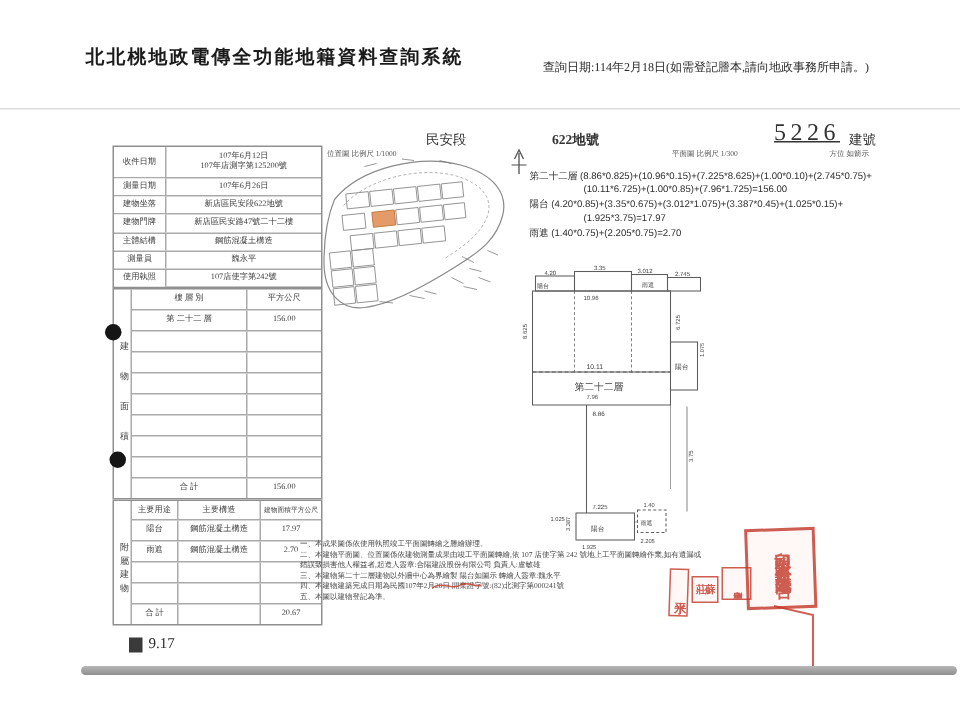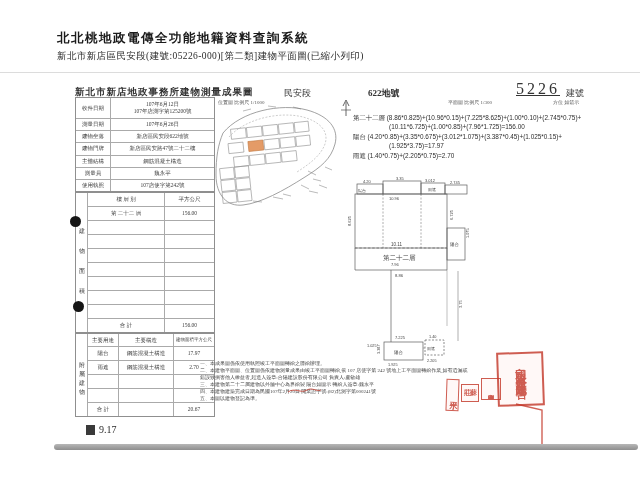--- a/index.html
+++ b/index.html
@@ -52,24 +52,23 @@
   .scrollbar{left:54px;top:444px;width:584px;height:6px;border-radius:3px;
              background:linear-gradient(#b7b7b7,#8e8e8e);}
   svg text{font-family:"Liberation Sans","DejaVu Sans",sans-serif;fill:#444;}
 </style>
 </head>
 <body>
 
 <div class="page">
 
   <div class="abs sys-title">北北桃地政電傳全功能地籍資料查詢系統</div>
-  <div class="abs sys-sub">新北市新店區民安段(建號:05226-000)[第二類]建物平面圖(已縮小列印)</div>
+  <div class="abs query-note">查詢日期:114年2月18日(如需登記謄本,請向地政事務所申請。)</div>
   <div class="abs hdr-rule"></div>
 
-  <div class="abs form-title">新北市新店地政事務所建物測量成果圖</div>
   <div class="abs sec-name">民安段</div>
   <div class="abs parcel-no">622地號</div>
   <div class="abs bldg-no">5226</div>
   <div class="abs bldg-no-unit">建號</div>
   <div class="abs scale-a">位置圖 比例尺 1/1000</div>
   <div class="abs scale-b">平面圖 比例尺 1/300</div>
   <div class="abs scale-c">方位 如箭示</div>
 
   <div class="abs tbl" style="left:75px;top:97px;width:140px;height:95px;">
     <div class="trow" style="flex:none;height:20px;">

